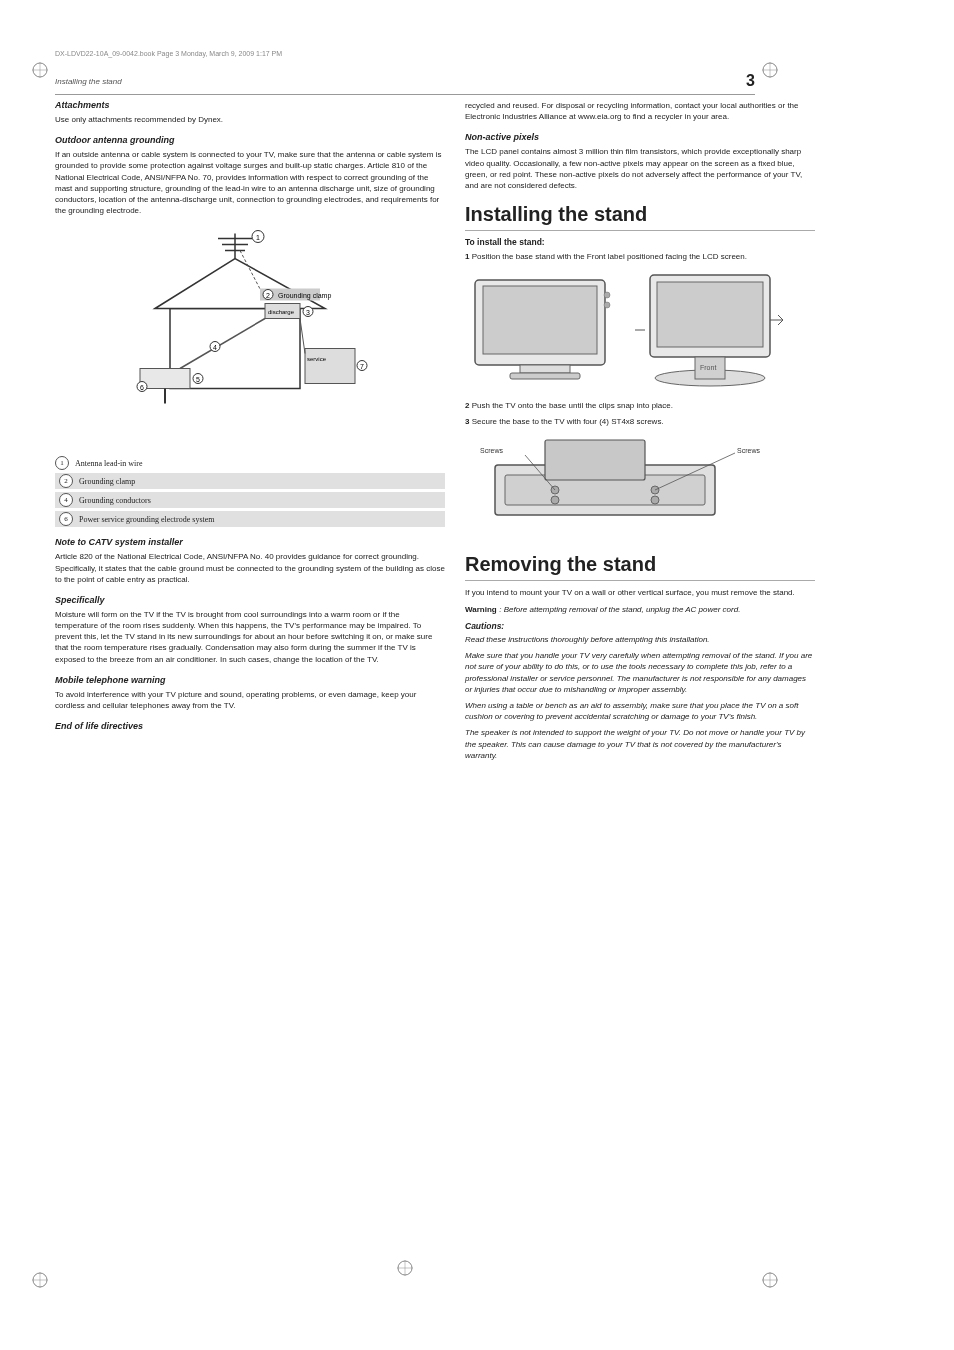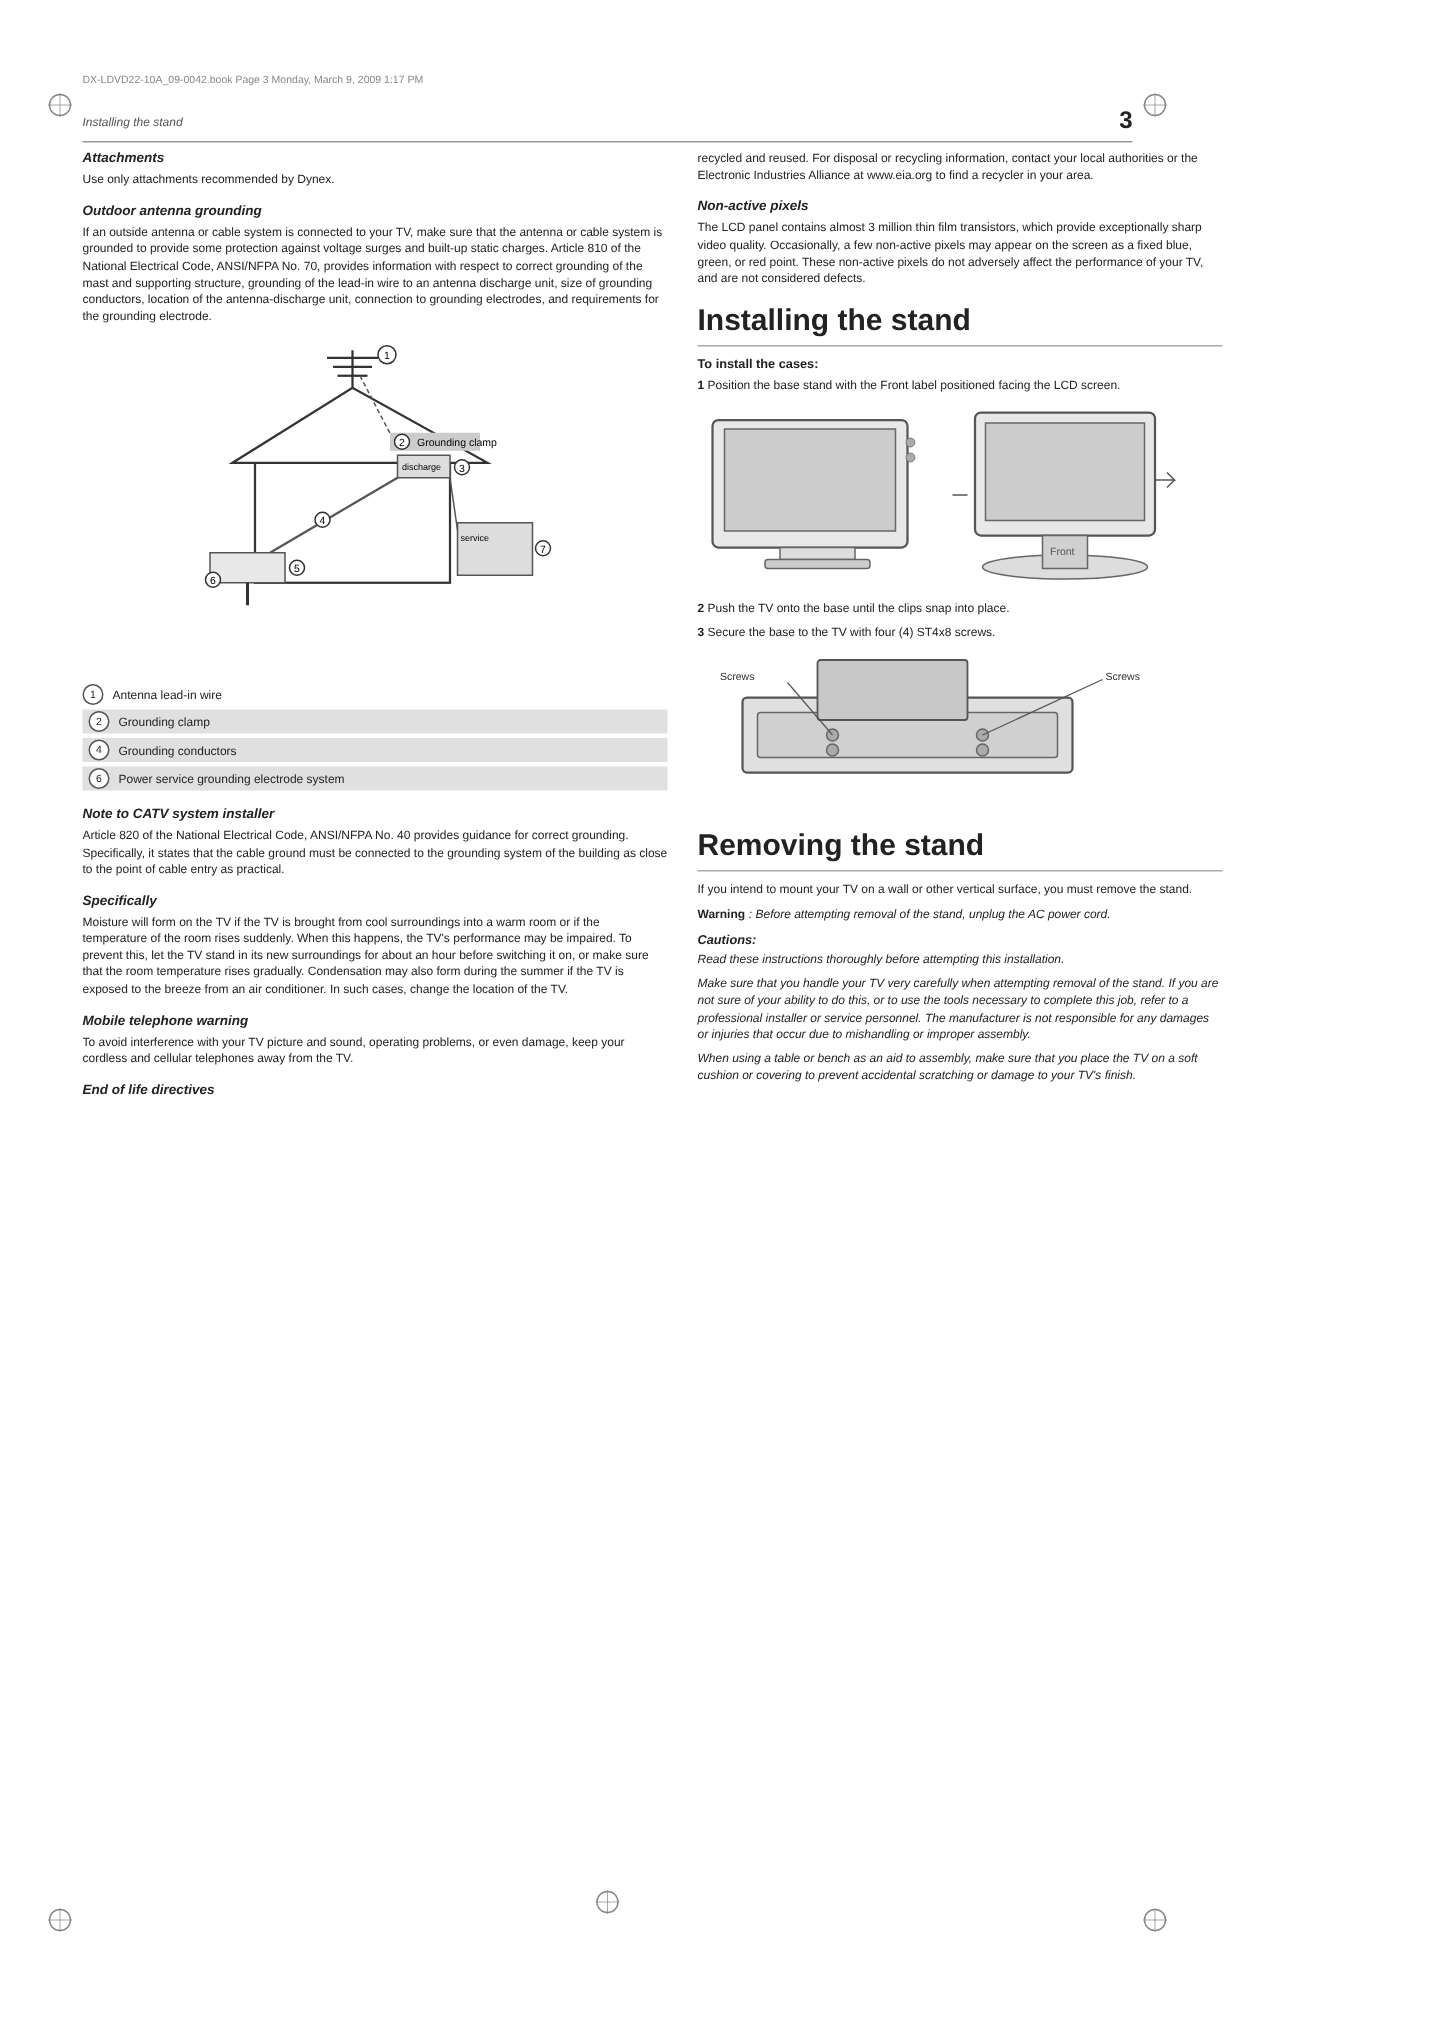--- a/index.html
+++ b/index.html
@@ -94,20 +94,21 @@
     }
     .diagram-svg {
       width: 280px;
       height: 180px;
       margin: 0 auto;
       display: block;
     }
     
     .legend {
       margin-top: 8px;
+      font-family: Liberation Serif, serif;
     }
     .legend-item {
       display: flex;
       align-items: center;
       margin-bottom: 3px;
       font-size: 8px;
     }
     .legend-item.shaded {
       background: #e0e0e0;
       padding: 1px 4px;
@@ -337,21 +338,21 @@
 
     <div class="right-col">
 
       <div class="body-text">recycled and reused. For disposal or recycling information, contact your local authorities or the Electronic Industries Alliance at www.eia.org to find a recycler in your area.</div>
 
       <div class="section-heading">Non-active pixels</div>
       <div class="body-text">The LCD panel contains almost 3 million thin film transistors, which provide exceptionally sharp video quality. Occasionally, a few non-active pixels may appear on the screen as a fixed blue, green, or red point. These non-active pixels do not adversely affect the performance of your TV, and are not considered defects.</div>
 
       <div class="section-title-large">Installing the stand</div>
 
-      <div class="install-step-label">To install the cases:</div>
+      <div class="install-step-label">To install the stand:</div>
 
       <div class="install-step">
         <span class="step-num">1</span>
         <span>Position the base stand with the Front label positioned facing the LCD screen.</span>
       </div>
 
       <div class="tv-images">
 
         <div style="position:relative;">
           <svg width="160" height="120" viewBox="0 0 160 120" xmlns="http://www.w3.org/2000/svg">
@@ -424,20 +425,21 @@
           <span class="warning-text">Warning</span>
           <span class="body-text" style="font-style:italic;">: </span>
           <span class="body-text" style="font-style:italic; display:inline;">Before attempting removal of the stand, unplug the AC power cord.</span>
         </div>
 
         <div class="caution-label">Cautions:</div>
 
         <div class="caution-text">Read these instructions thoroughly before attempting this installation.</div>
         <div class="caution-text">Make sure that you handle your TV very carefully when attempting removal of the stand. If you are not sure of your ability to do this, or to use the tools necessary to complete this job, refer to a professional installer or service personnel. The manufacturer is not responsible for any damages or injuries that occur due to mishandling or improper assembly.</div>
         <div class="caution-text">When using a table or bench as an aid to assembly, make sure that you place the TV on a soft cushion or covering to prevent accidental scratching or damage to your TV's finish.</div>
+        <div class="caution-text">The speaker is not intended to support the weight of your TV. Do not move or handle your TV by the speaker. This can cause damage to your TV that is not covered by the manufacturer's warranty.</div>
       </div>
 
     </div>
 
   </div>
 
   <div class="bottom-center-mark">
     <svg width="20" height="20" viewBox="0 0 20 20">
         <circle cx="10" cy="10" r="7" fill="none" stroke="#888" stroke-width="1"></circle>
         <line x1="10" y1="2" x2="10" y2="18" stroke="#888" stroke-width="0.5"></line>

